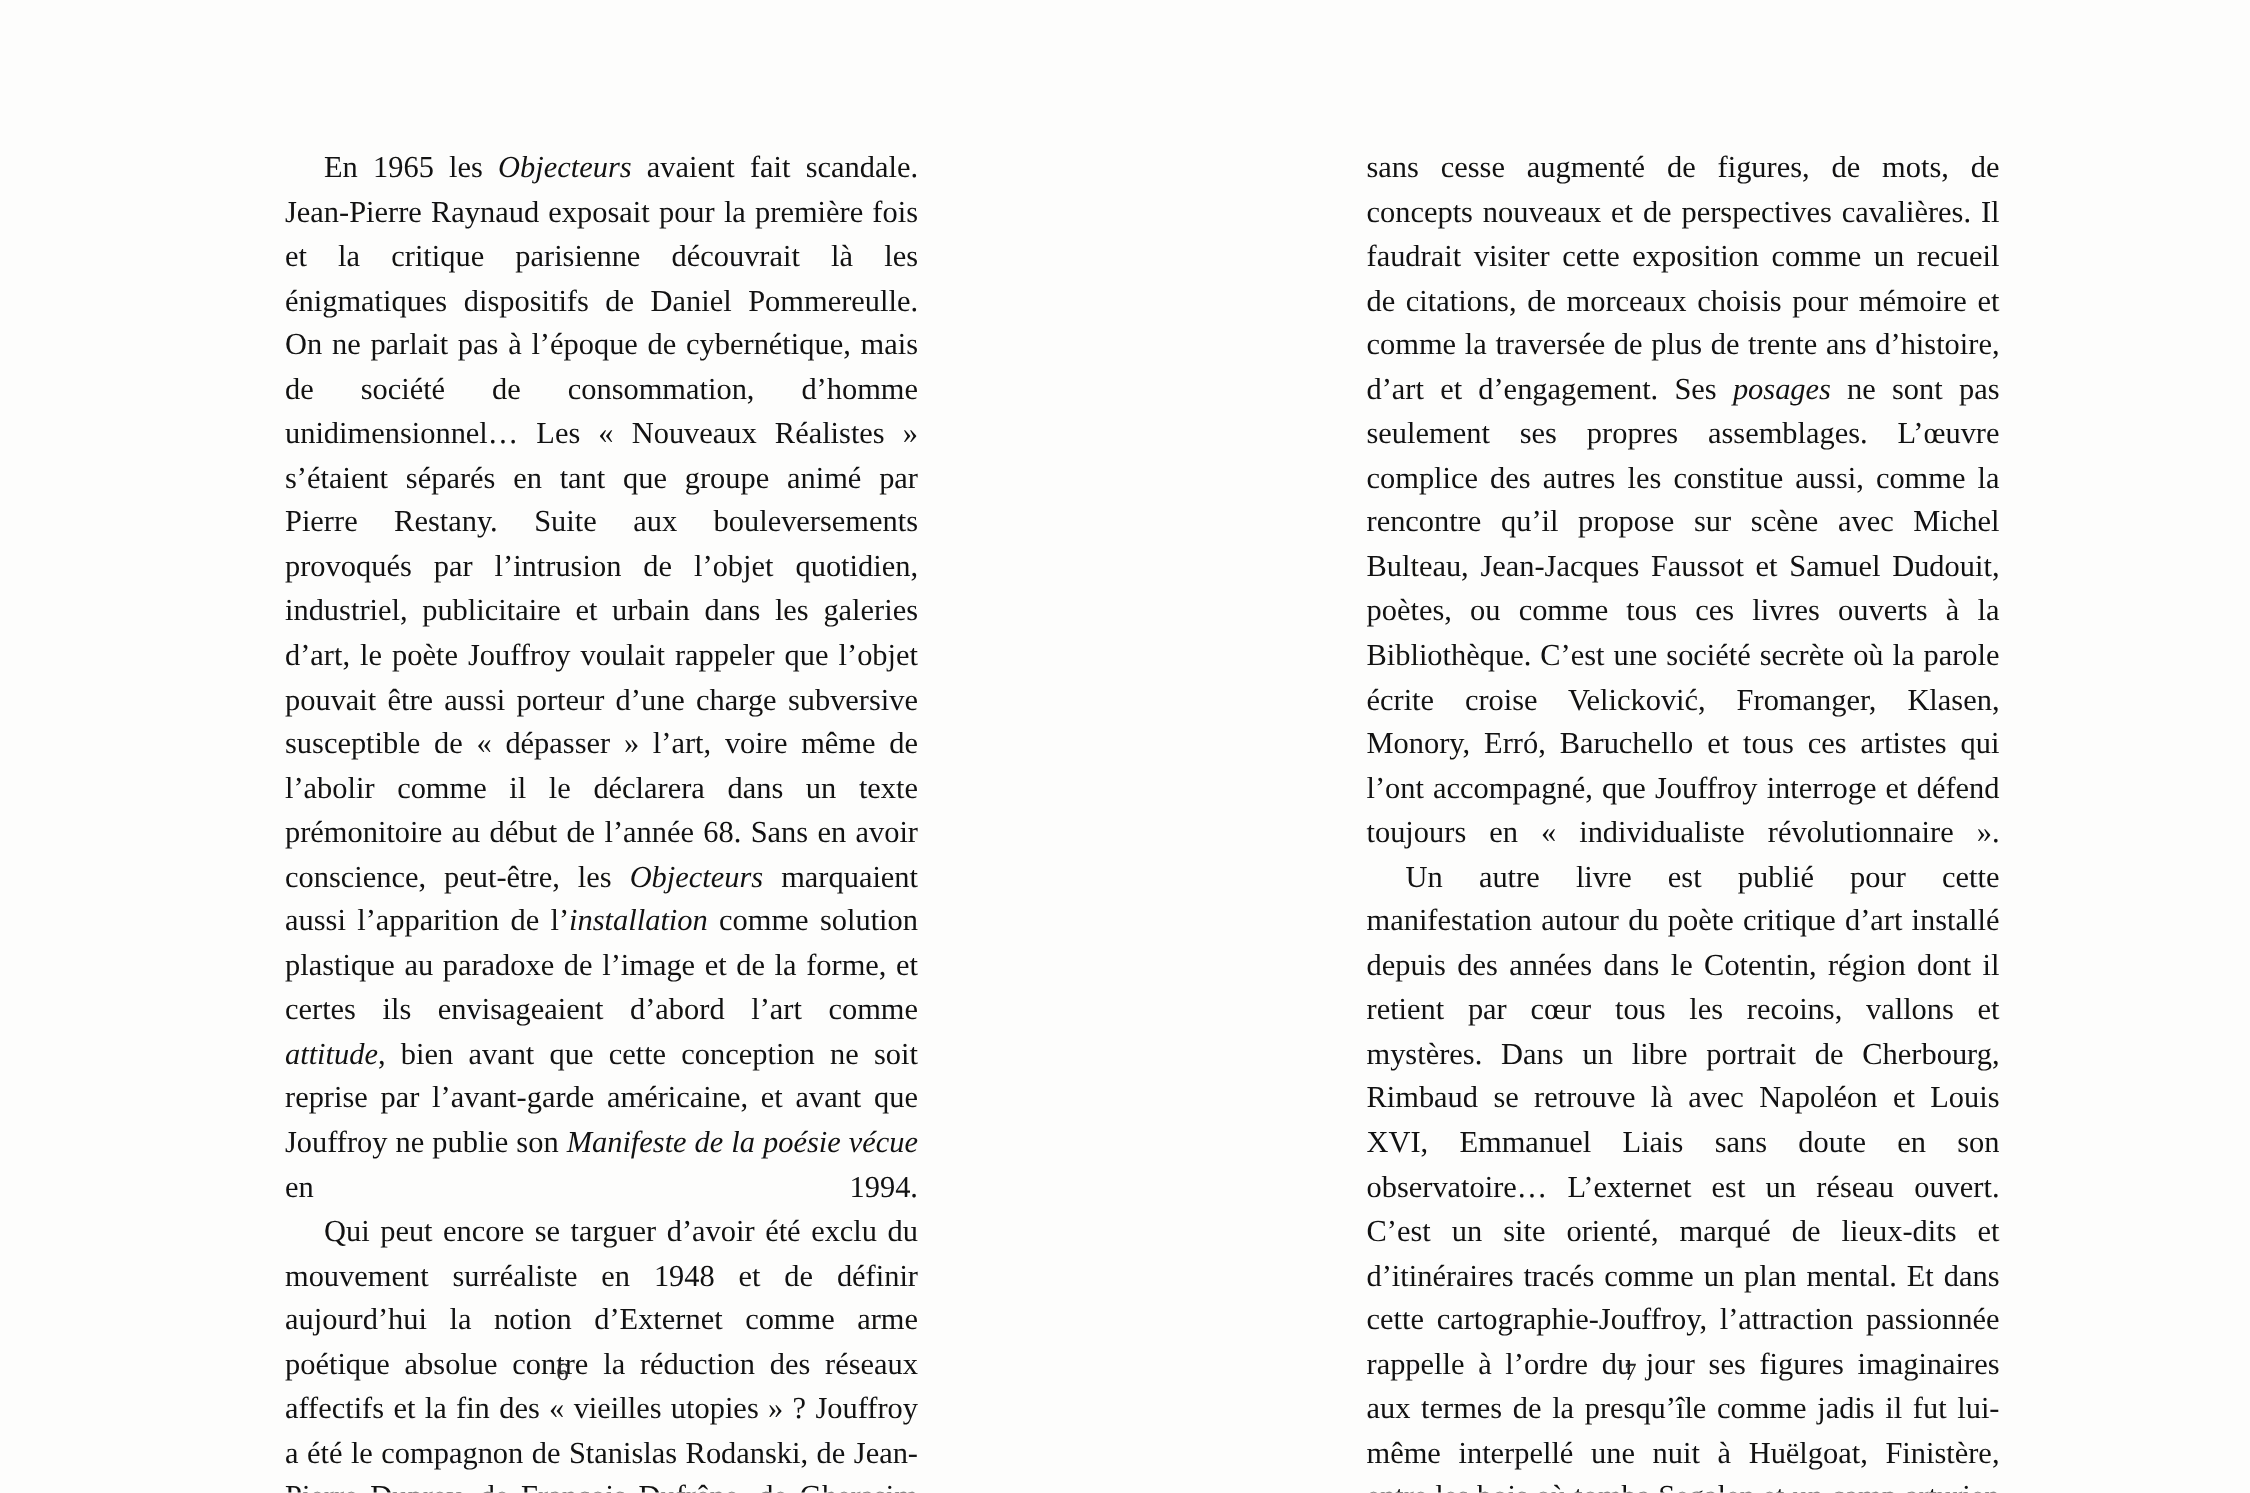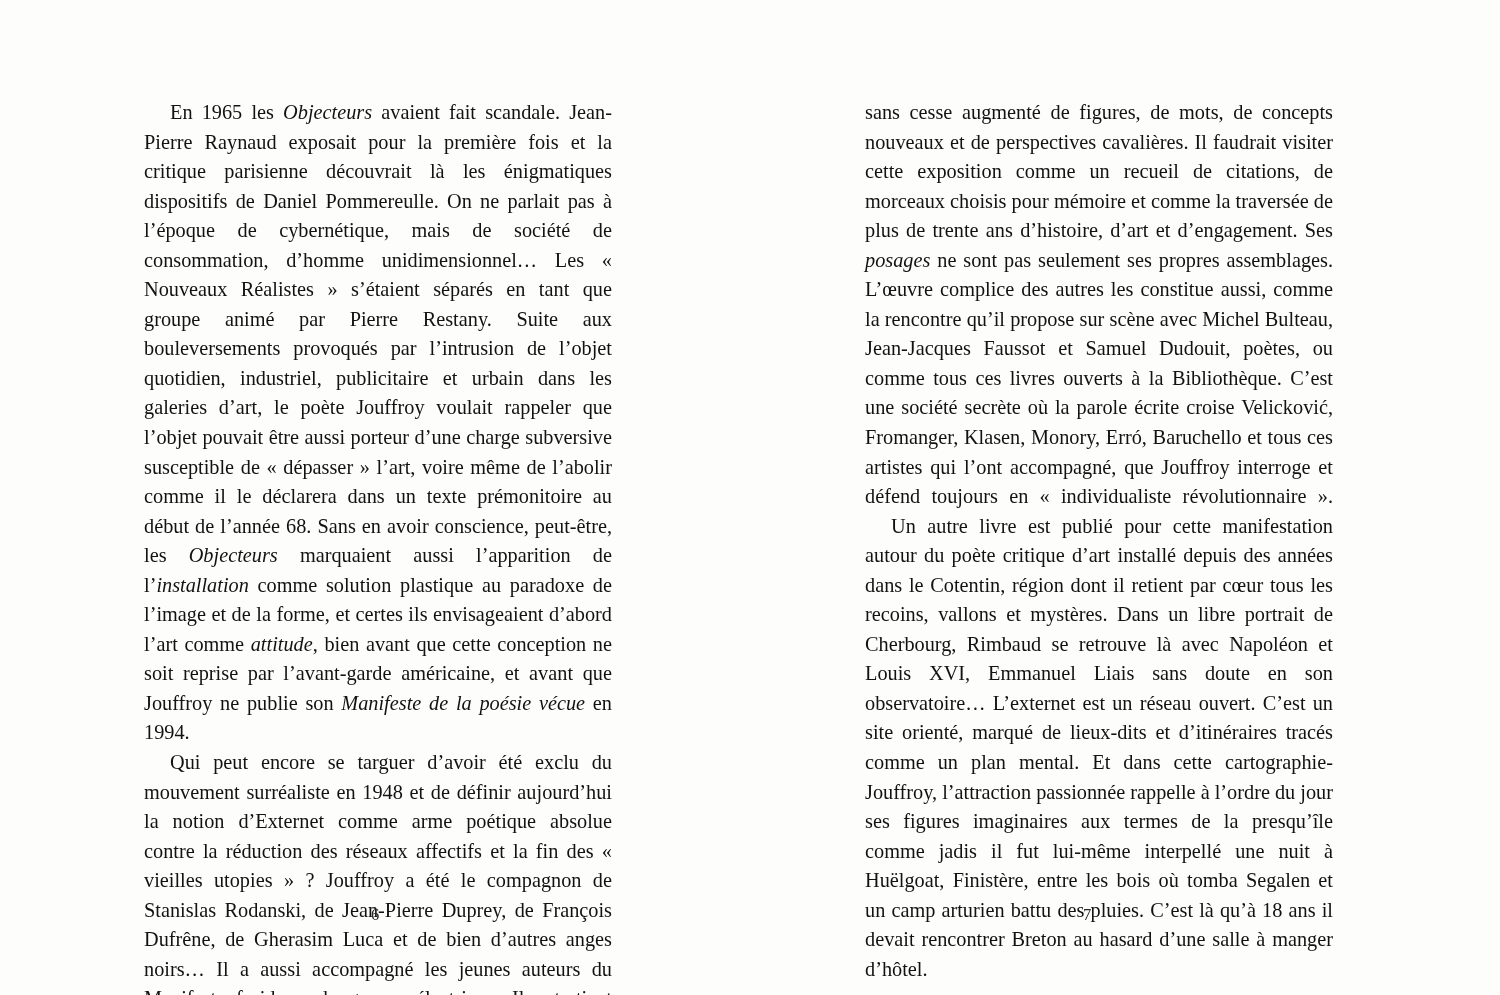--- a/index.html
+++ b/index.html
@@ -47,21 +47,21 @@
 
   .text-column p {
     margin: 0;
     text-indent: 26px;
   }
   .text-column p.cont {
     text-indent: 0;
   }
   
   .text-column p { text-align-last: left; }
-  .text-column p.full-justify { text-align-last: justify; }
+  .text-column p.full-justify { text-align-last: justify; margin-left: 46px; }
 
   em, .ital {
     font-style: italic;
   }
 
   .folio {
     position: absolute;
     top: 905px;
     width: 100%;
     text-align: center;

